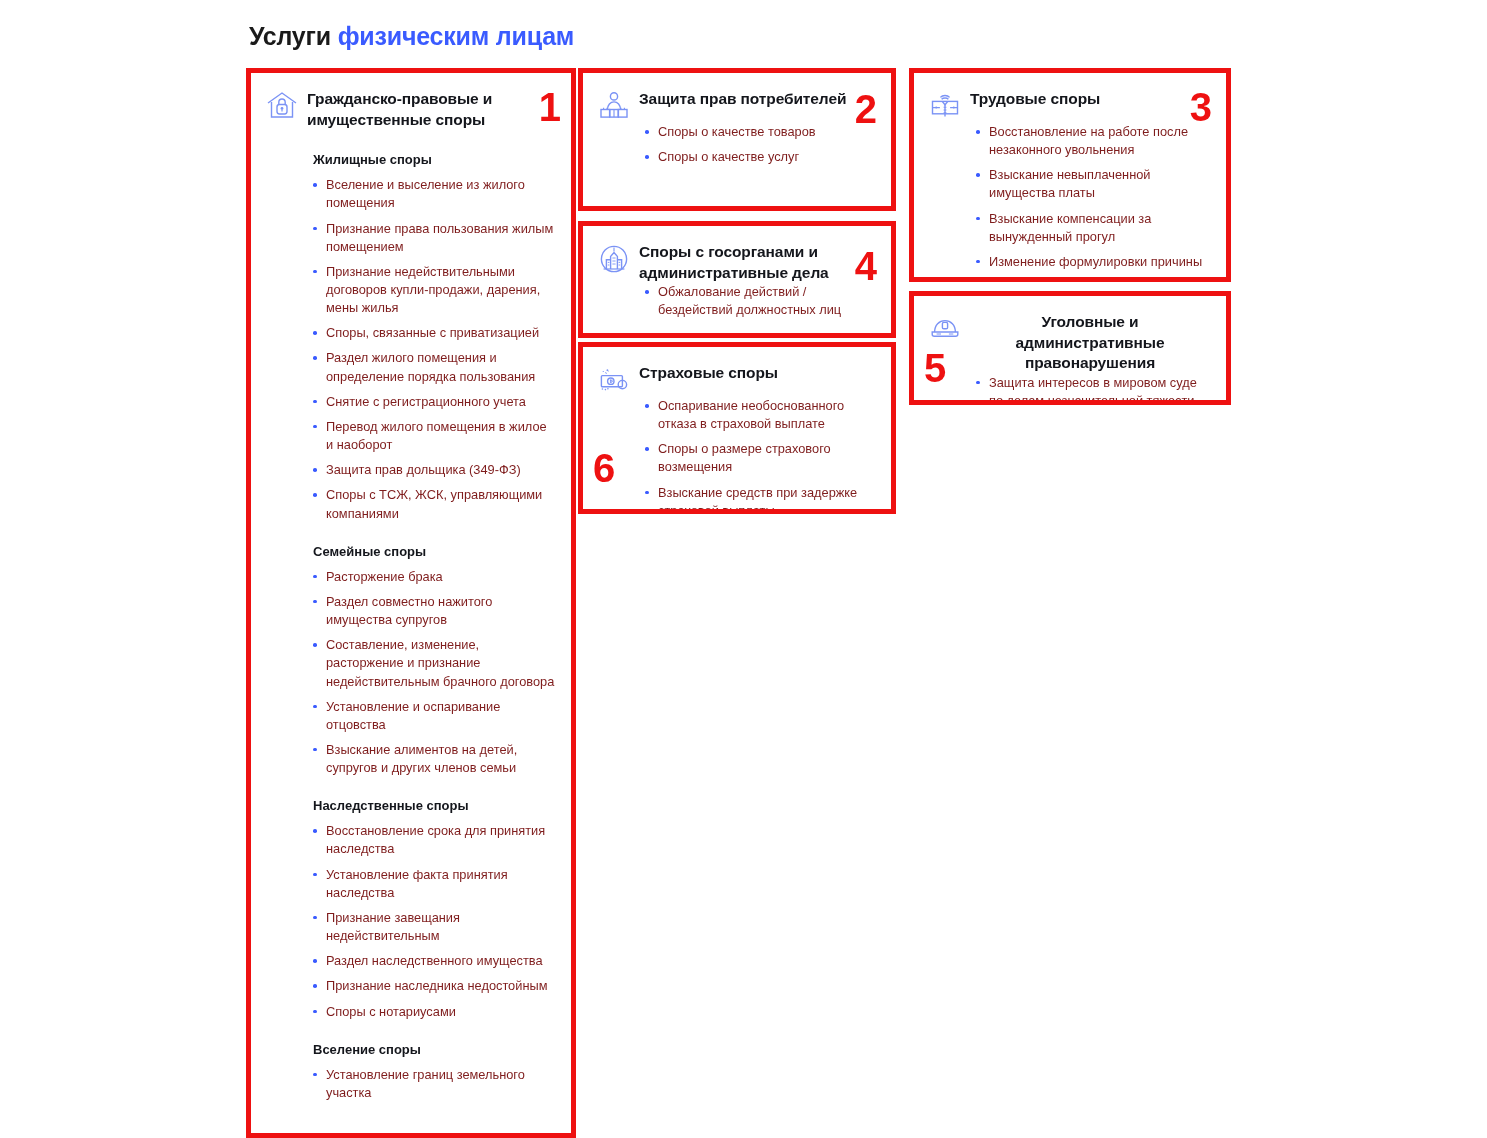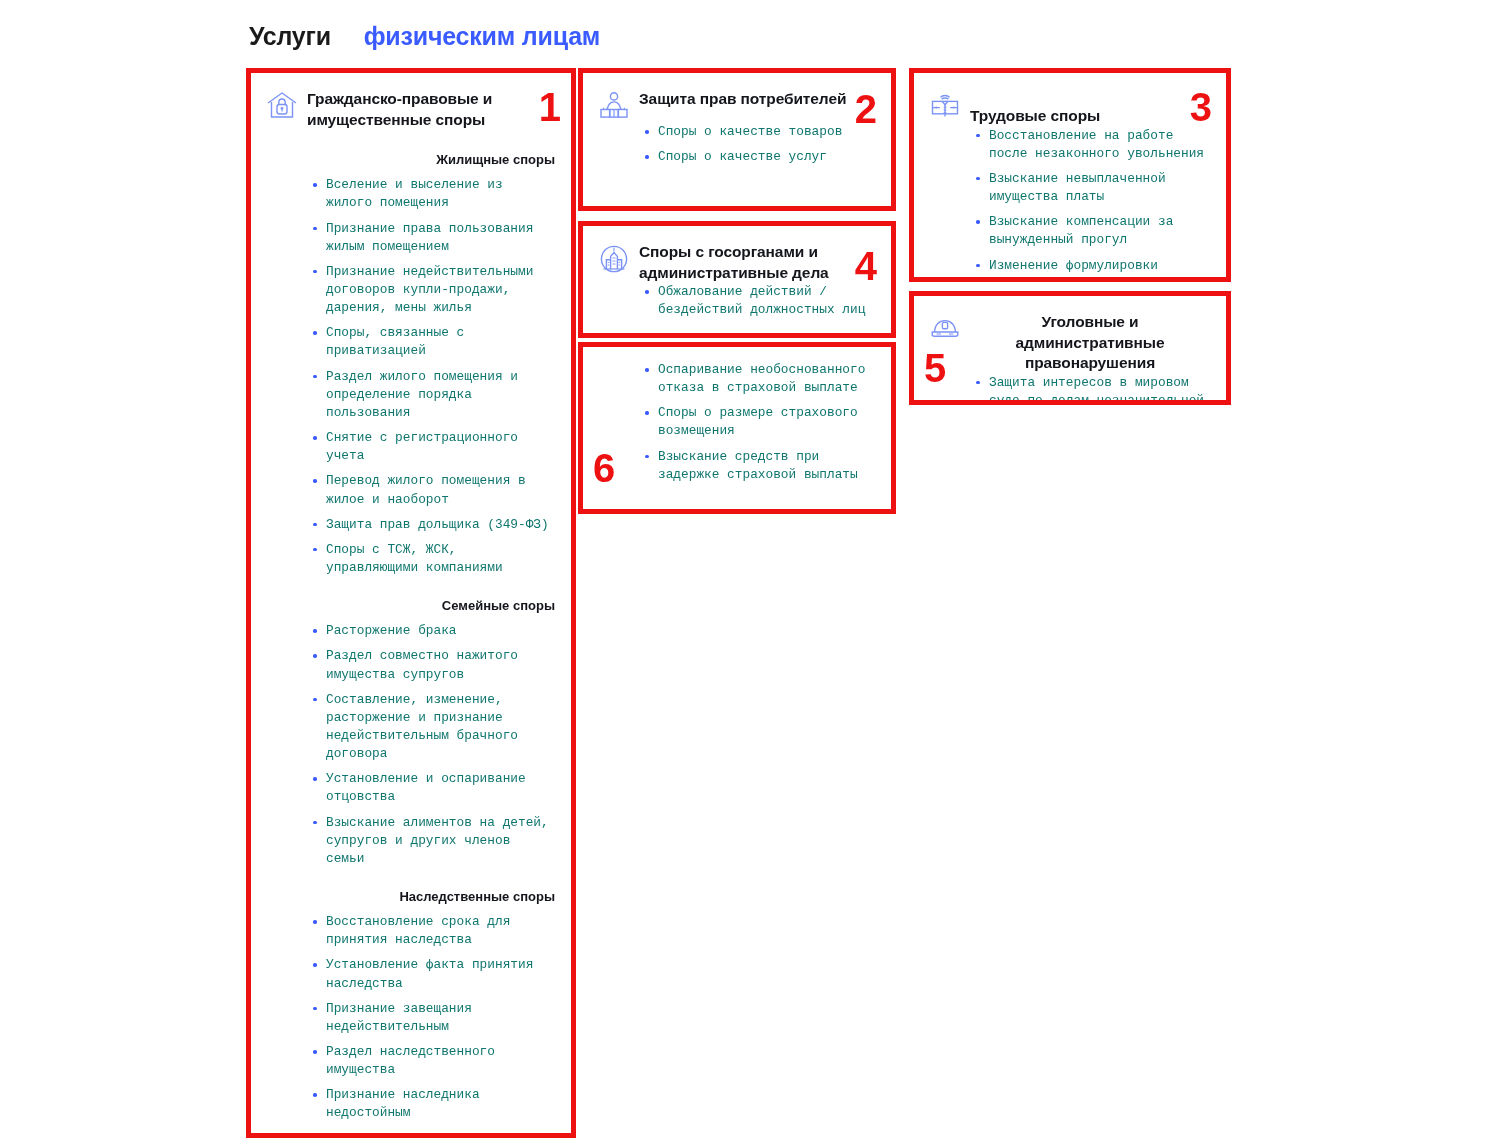--- a/index.html
+++ b/index.html
@@ -20,21 +20,20 @@
     left: 249px;
     top: 22px;
     font-size: 25px;
     font-weight: bold;
     letter-spacing: -0.2px;
     color: #1a1a1a;
     white-space: nowrap;
   }
   .page-title .accent {
     color: #3a5bff;
-    margin-left: 26px;
   }
 
   
   .card {
     position: absolute;
     box-sizing: border-box;
     border: 5px solid #ee1111;
     background: #ffffff;
     overflow: hidden;
   }
@@ -82,36 +81,34 @@
   .body-block {
     margin-left: 48px;
     margin-right: 0;
   }
 
   .group-title {
     font-size: 13px;
     font-weight: bold;
     color: #14161c;
     margin: 21px 0 9px 0;
-    text-align: right;
   }
 
   ul.items {
     list-style: none;
     margin: 0;
     padding: 0;
   }
   ul.items li {
     position: relative;
     padding-left: 13px;
     font-size: 12.8px;
     line-height: 1.42;
-    color: #0f766e;
+    color: #7f1d1d;
     margin-bottom: 7px;
-    font-family: Liberation Mono, monospace;
   }
   ul.items li::before {
     content: "";
     position: absolute;
     left: 0;
     top: 7px;
     width: 3.5px;
     height: 3.5px;
     background: #3a5bff;
     border-radius: 50%;
@@ -126,21 +123,21 @@
   #card-6 { left: 578px;  top: 342px; width: 318px; height: 172px; }
 
   #card-1 .badge { right: 10px; top: 14px; }
   #card-2 .badge { right: 14px; top: 16px; }
   #card-3 .badge { right: 14px; top: 14px; }
   #card-4 .badge { right: 14px; top: 20px; }
   #card-5 .badge { left: 10px;  top: 52px; }
   #card-6 .badge { left: 10px;  top: 101px; }
 
   #card-1 .card-title { max-width: 215px; }
-  #card-3 .card-title { max-width: 230px; margin-top: 17px; }
+  #card-3 .card-title { max-width: 230px; }
   #card-5 .card-title { max-width: 250px; text-align: center; }
 
   
   .card-2-list, .card-3-list, .card-4-list, .card-5-list, .card-6-list {
     margin-top: 12px;
   }
   #card-1 .first-group { margin-top: 22px; }
 
   
   ul.items li { white-space: normal; }
@@ -312,20 +309,36 @@
       <ul class="items card-5-list">
         <li>Защита интересов в мировом суде по делам незначительной тяжести</li>
       </ul>
     </div>
   </div>
 </div>
 
 <div class="card" id="card-6">
   <div class="card-inner">
     <div class="badge">6</div>
+    <div class="card-head">
+      <span class="card-icon">
+        <svg width="34" height="34" viewBox="0 0 34 34" fill="none" stroke="#7b93f5" stroke-width="1.4">
+          <rect x="4.4" y="12.6" width="21" height="11.2" rx="1"></rect>
+          <circle cx="13.8" cy="18.2" r="3.2"></circle>
+          <path d="M13.8 16.4 v3.8 M12.9 17.3 h1.6 a0.9 0.9 0 0 1 0 1.8 h-1.6" stroke-width="1"></path>
+          <circle cx="25.4" cy="21.6" r="4.2"></circle>
+          <path d="M8.6 9.2 l0.8 1.6 M6 8 l0.5 1 M11 7.6 l0.3 0.9" stroke-width="1"></path>
+          <circle cx="10.4" cy="7.2" r="0.9" fill="#7b93f5" stroke="none"></circle>
+          <circle cx="5.4" cy="26" r="0.8" fill="#7b93f5" stroke="none"></circle>
+          <circle cx="8.4" cy="26.6" r="0.8" fill="#7b93f5" stroke="none"></circle>
+          <circle cx="10.9" cy="25.8" r="0.8" fill="#7b93f5" stroke="none"></circle>
+        </svg>
+      </span>
+      <div class="card-title">Страховые споры</div>
+    </div>
     <div class="body-block">
       <ul class="items card-6-list">
         <li class="nowrap-overflow">Оспаривание необоснованного отказа в страховой выплате</li>
         <li>Споры о размере страхового возмещения</li>
         <li>Взыскание средств при задержке страховой выплаты</li>
       </ul>
     </div>
   </div>
 </div>
 

